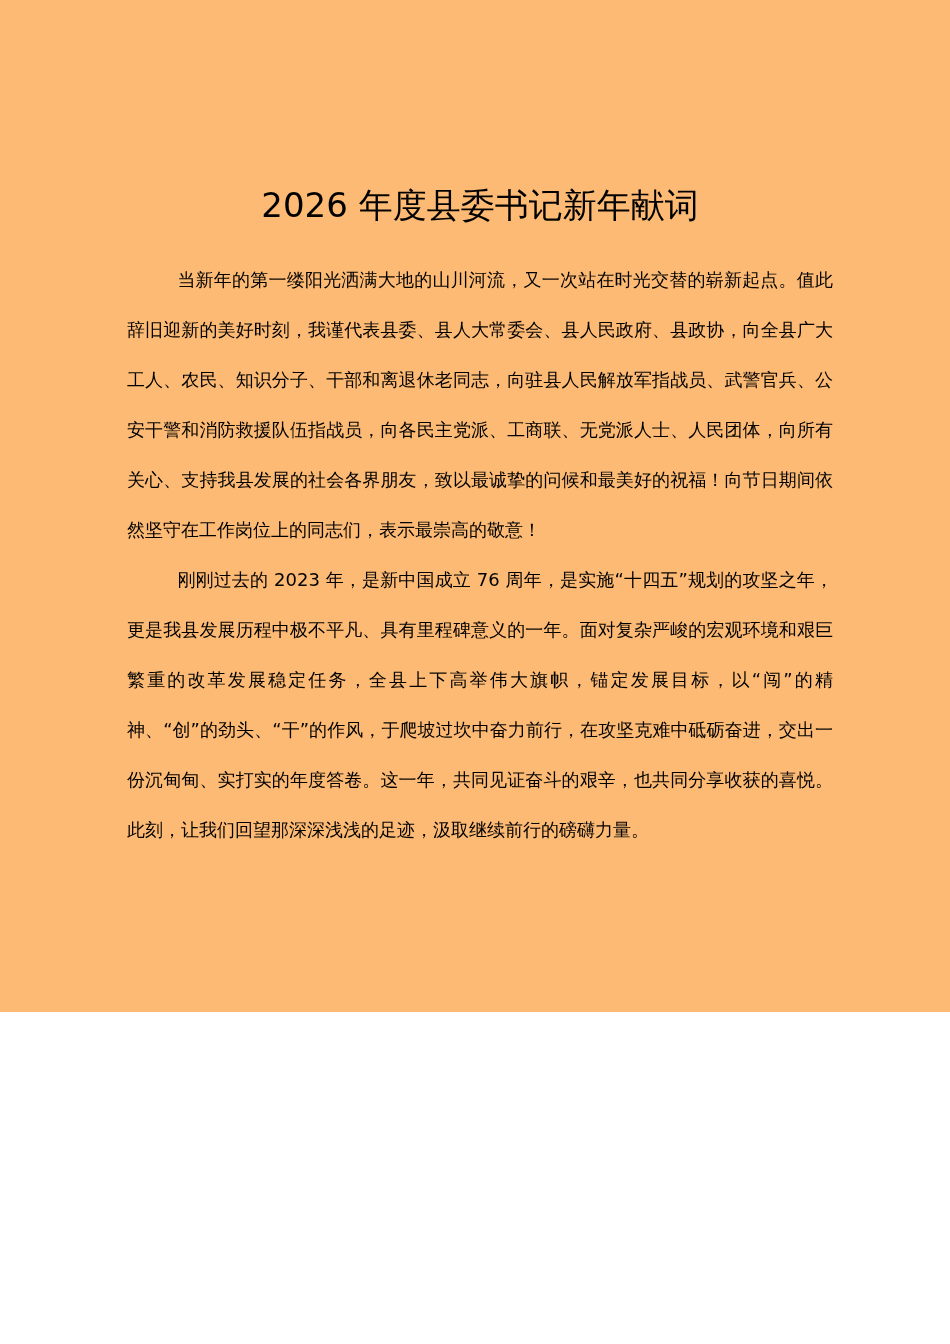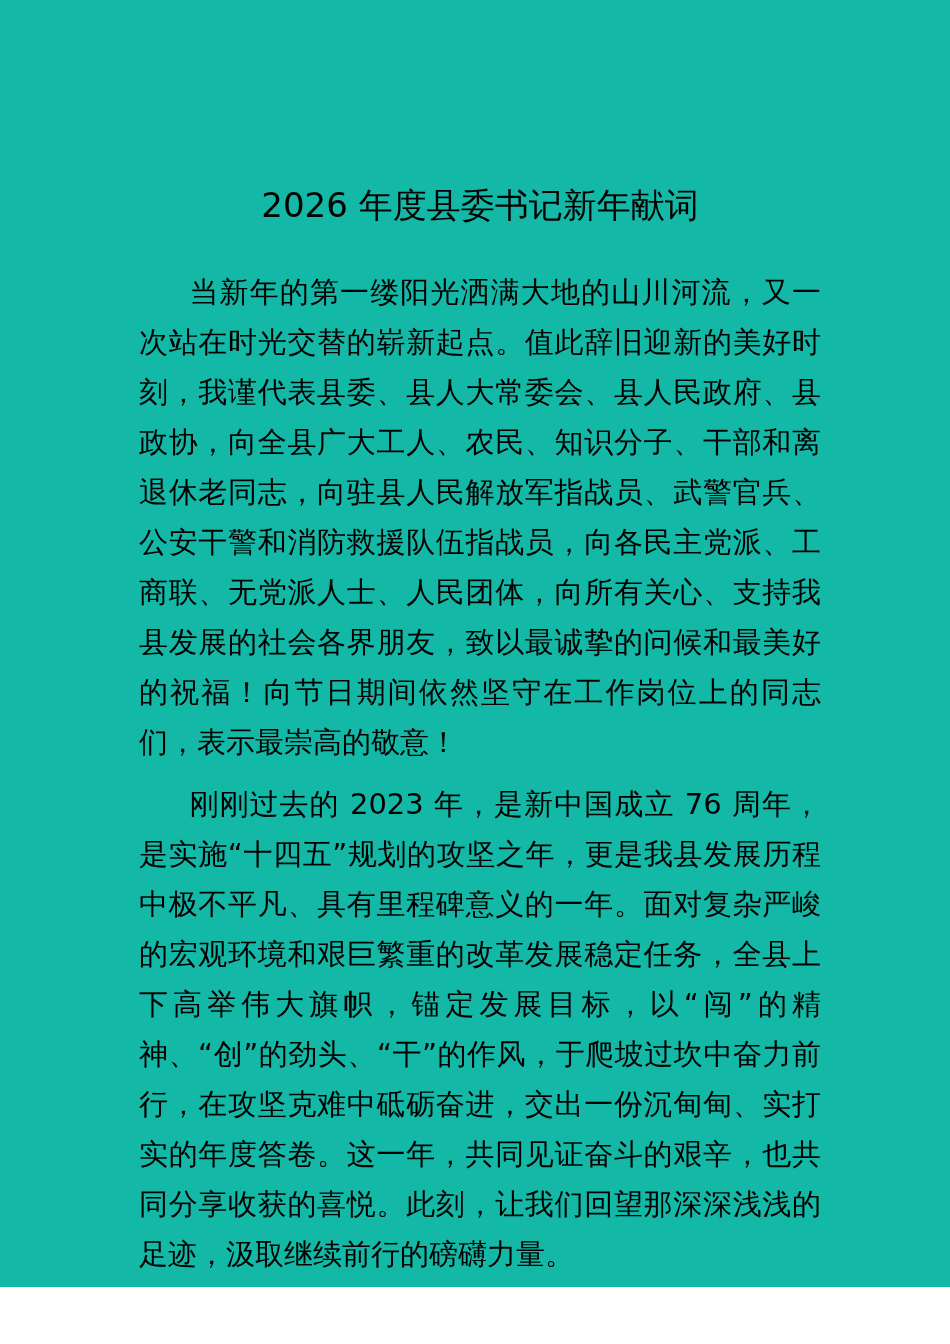--- a/index.html
+++ b/index.html
@@ -13,44 +13,44 @@
       position: relative;
       overflow: hidden;
       font-family: "DejaVu Sans", "Liberation Sans", sans-serif;
       color: #000000;
     }
     .page {
       position: absolute;
       left: 0;
       top: 0;
       width: 950px;
-      height: 1287px;
-      background: #14b8a6;
+      height: 1012px;
+      background: #fdba74;
     }
     .title {
       position: absolute;
       left: 0;
       top: 181px;
       width: 960px;
       text-align: center;
       font-size: 34px;
       line-height: 48px;
       letter-spacing: 0px;
       margin: 0;
       font-weight: normal;
     }
     .body-text {
       position: absolute;
       left: 127px;
       top: 255px;
       width: 706px;
     }
     .para {
-      margin: 12px;
-      font-size: 29px;
+      margin: 0;
+      font-size: 18px;
       line-height: 50px;
       text-indent: 50.4px;
       text-align: justify;
       word-break: break-all;
     }
   </style>
 </head>
 <body>
 
 <div class="page">

